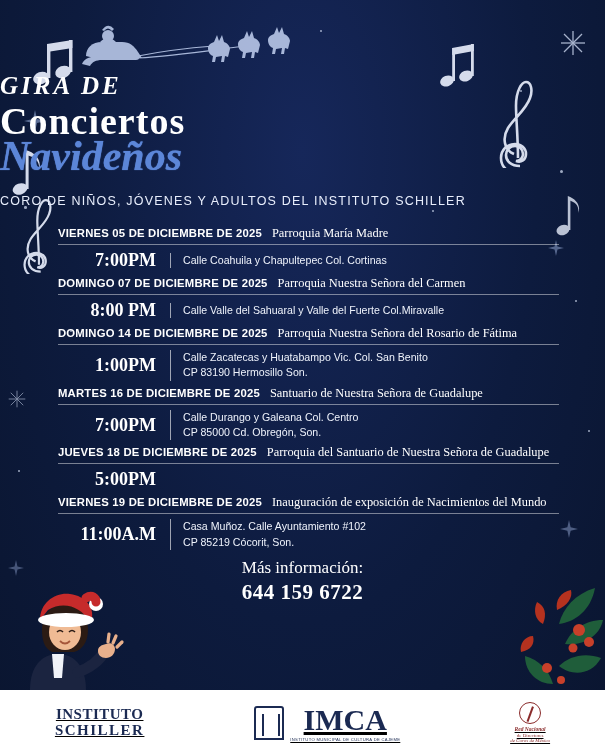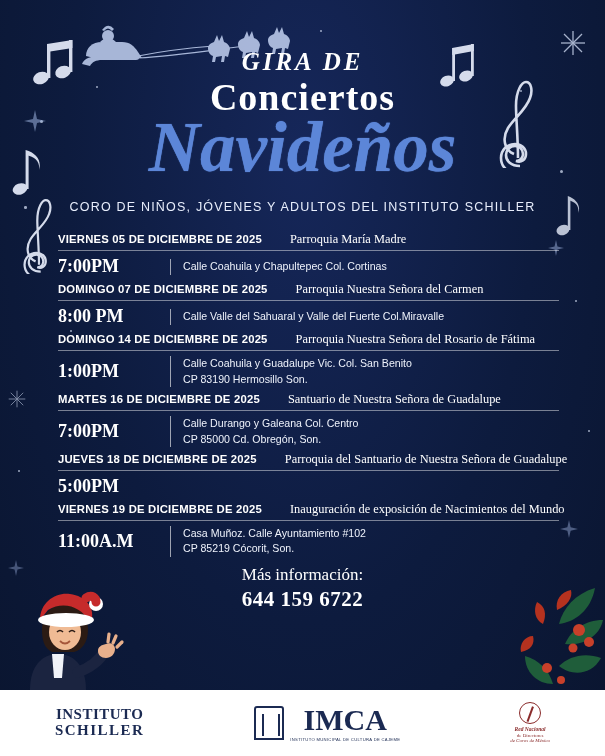--- a/index.html
+++ b/index.html
@@ -19,21 +19,21 @@
 
   
   .deco { position: absolute; pointer-events: none; user-select: none; }
   .note { color: #dfe6f5; opacity: .92; }
   .note.small { opacity: .8; }
   .star { position: absolute; background: #cfd9ef; border-radius: 50%; opacity: .75; }
 
   .sleigh { position: absolute; left: 78px; top: 20px; width: 220px; height: 56px; opacity: .95; }
 
   
-  .header { position: relative; padding-top: 48px; text-align: center; z-index: 5; }
+  .header { position: relative; padding-top: 72px; text-align: left; z-index: 5; }
   .gira {
     color: #ffffff;
     font-family: "Liberation Serif", serif;
     font-style: italic;
     font-weight: bold;
     font-size: 25px;
     letter-spacing: 3px;
   }
   .conciertos {
     color: #ffffff;
@@ -41,59 +41,60 @@
     font-weight: bold;
     font-size: 38px;
     letter-spacing: 1px;
     margin-top: 2px;
     line-height: 1.05;
   }
   .navidenos {
     font-family: "Liberation Serif", serif;
     font-style: italic;
     font-weight: bold;
-    font-size: 71px;
+    font-size: 42px;
     color: #5c86d8;
     margin-top: -8px;
     line-height: 1.05;
     text-shadow: 0 0 1px #5c86d8;
   }
   .subtitle {
     color: #e8eefc;
     font-size: 12.5px;
     letter-spacing: 1.2px;
     margin-top: 16px;
   }
 
   
   .schedule { position: relative; z-index: 6; margin-top: 18px; padding: 0 46px 0 58px; }
   .event { margin-bottom: 5px; }
   .event-head {
     display: flex;
     align-items: baseline;
-    gap: 28px;
+    gap: 10px;
     border-bottom: 1px solid rgba(255,255,255,.45);
     padding-bottom: 3px;
   }
   .e-date {
     color: #ffffff;
     font-weight: bold;
     font-size: 11.3px;
     letter-spacing: .2px;
     white-space: nowrap;
   }
   .e-place {
     color: #ffffff;
     font-size: 12.4px;
     font-family: "Liberation Serif", serif;
     white-space: nowrap;
   }
   .event-body { display: flex; align-items: center; padding-top: 5px; }
   .e-time {
     width: 112px;
+    text-align: right;
     padding-right: 14px;
     color: #ffffff;
     font-weight: bold;
     font-size: 18px;
     font-family: "Liberation Serif", serif;
   }
   .e-addr {
     border-left: 1.5px solid rgba(255,255,255,.6);
     padding-left: 12px;
     color: #eef2fb;
@@ -120,20 +121,21 @@
   
   .footer {
     position: absolute;
     left: 0; bottom: 0;
     width: 605px; height: 66px;
     background: #ffffff;
     display: flex;
     align-items: center;
     justify-content: space-around;
     z-index: 10;
+    text-decoration: underline;
   }
   .logo { text-align: center; color: #1b2a52; }
   .logo-instituto {
     font-family: "Liberation Serif", serif;
     font-weight: bold;
     font-size: 15px;
     line-height: 1.05;
     letter-spacing: .5px;
     position: relative;
   }
@@ -330,21 +332,21 @@
     </div>
 
     <div class="event">
       <div class="event-head">
         <span class="e-date">DOMINGO 14 DE DICIEMBRE DE 2025</span>
         <span class="e-place">Parroquia Nuestra Señora del Rosario de Fátima</span>
       </div>
       <div class="event-body">
         <div class="e-time">1:00PM</div>
         <div class="e-addr">
-          <div>Calle Coahuila y Guadalupe Vic. Col. San Benito</div>
+          <div>Calle Zacatecas y Huatabampo Vic. Col. San Benito</div>
           <div>CP 83190 Hermosillo Son.</div>
         </div>
       </div>
     </div>
 
     <div class="event">
       <div class="event-head">
         <span class="e-date">MARTES 16 DE DICIEMBRE DE 2025</span>
         <span class="e-place">Santuario de Nuestra Señora de Guadalupe</span>
       </div>

